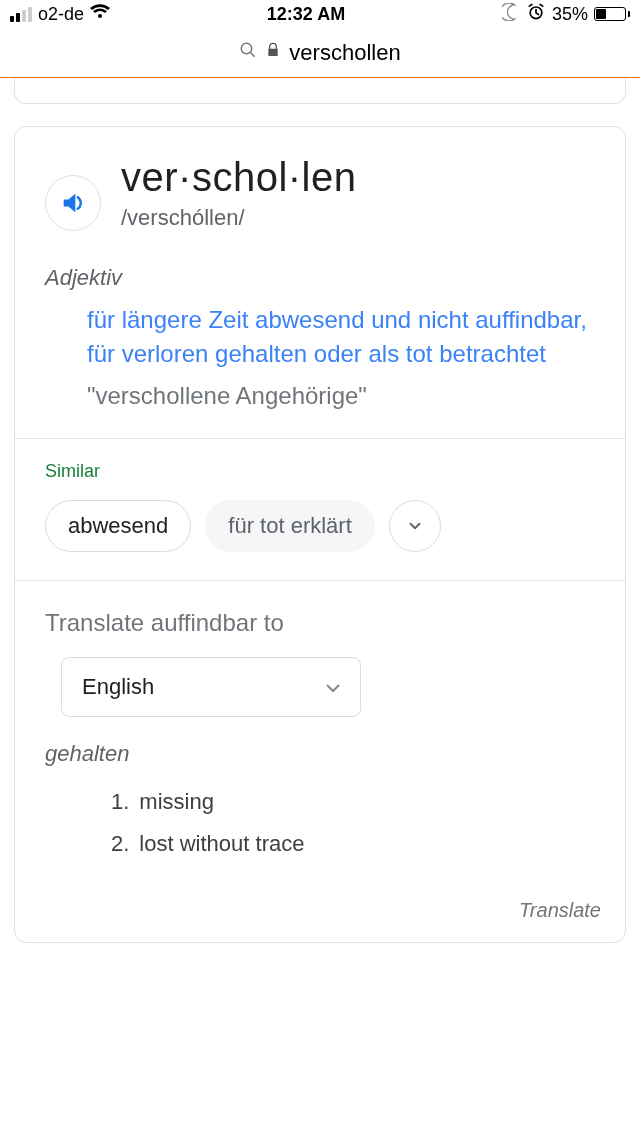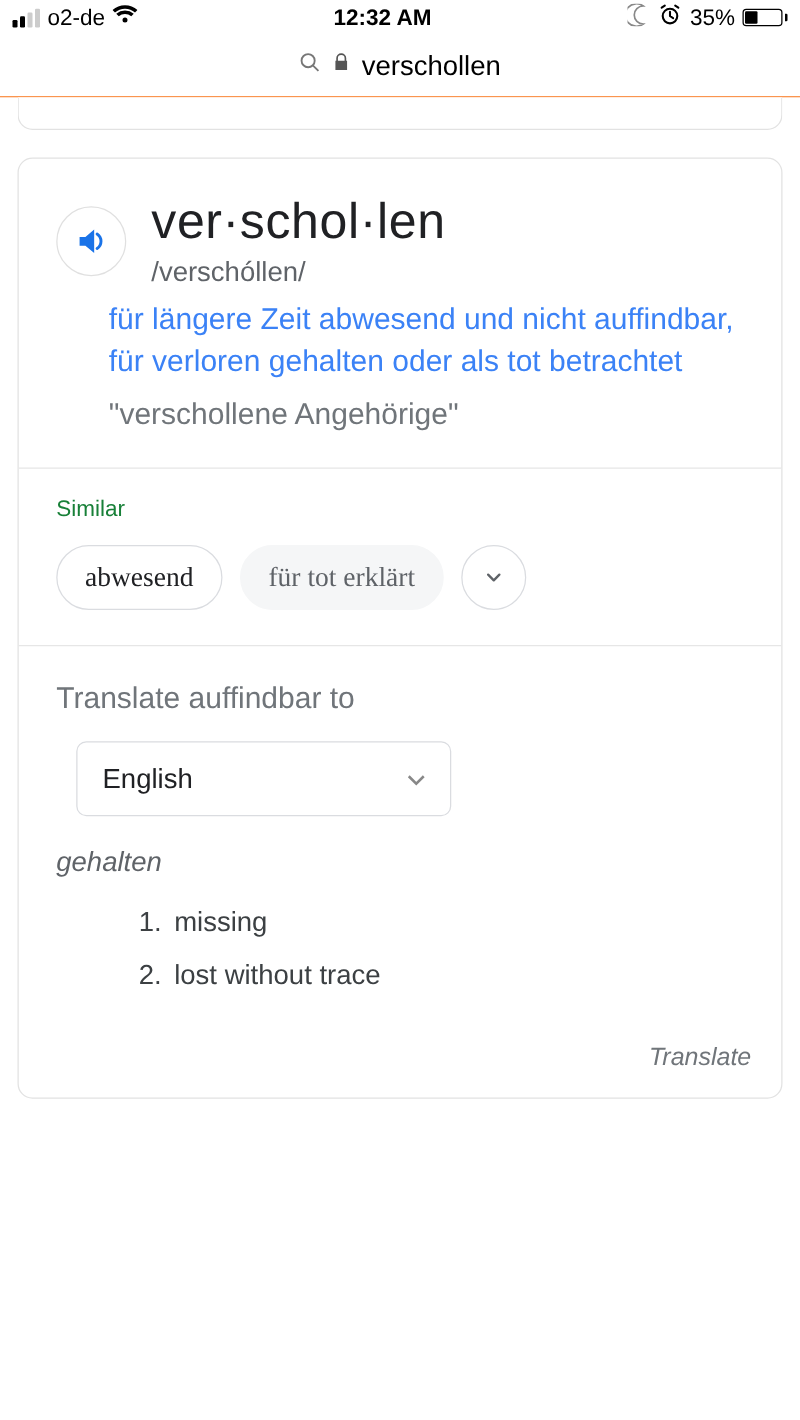--- a/index.html
+++ b/index.html
@@ -53,21 +53,21 @@
     margin-bottom: 22px;
     background:#fff;
   }
 
   .dict-card {
     border:1px solid #e2e2e2;
     border-radius: 12px;
     background:#fff;
   }
 
-  .head-row { display:flex; align-items:center; gap:20px; padding: 28px 30px 8px 30px;}
+  .head-row { display:flex; align-items:flex-end; gap:20px; padding: 28px 30px 8px 30px;}
   .audio-btn {
     width:56px; height:56px;
     border:1px solid #e0e0e0;
     border-radius:50%;
     display:flex; align-items:center; justify-content:center;
     flex-shrink:0;
     background:#fff;
     cursor:pointer;
   }
   .headword {
@@ -107,21 +107,20 @@
   .section-label {
     color:#188038;
     font-size:18px;
     padding: 22px 30px 18px 30px;
   }
   .chips {
     display:flex;
     align-items:flex-start;
     gap:14px;
     padding: 0 30px 28px 30px;
-    font-family: Liberation Serif, serif;
   }
   .chip {
     border:1px solid #dadce0;
     border-radius: 30px;
     background:#fff;
     font-size:22px;
     color:#202124;
     padding: 12px 22px;
     cursor:pointer;
   }
@@ -254,20 +253,21 @@
           <path d="M4 9v6h4l6 5V4L8 9H4z" fill="#1a73e8"></path>
           <path d="M16 7a6 6 0 010 10" stroke="#1a73e8" stroke-width="2" fill="none" stroke-linecap="round"></path>
         </svg>
       </div>
       <div>
         <div class="headword">ver·schol·len</div>
         <div class="pron">/verschóllen/</div>
       </div>
     </div>
 
+    <div class="pos">Adjektiv</div>
 
     <div class="definition">für längere Zeit abwesend und nicht auffindbar, für verloren gehalten oder als tot betrachtet</div>
     <div class="example">"verschollene Angehörige"</div>
 
     <div class="divider"></div>
 
     <div class="section-label">Similar</div>
     <div class="chips">
       <div class="chip">abwesend</div>
       <div class="chip muted">für tot erklärt</div>

